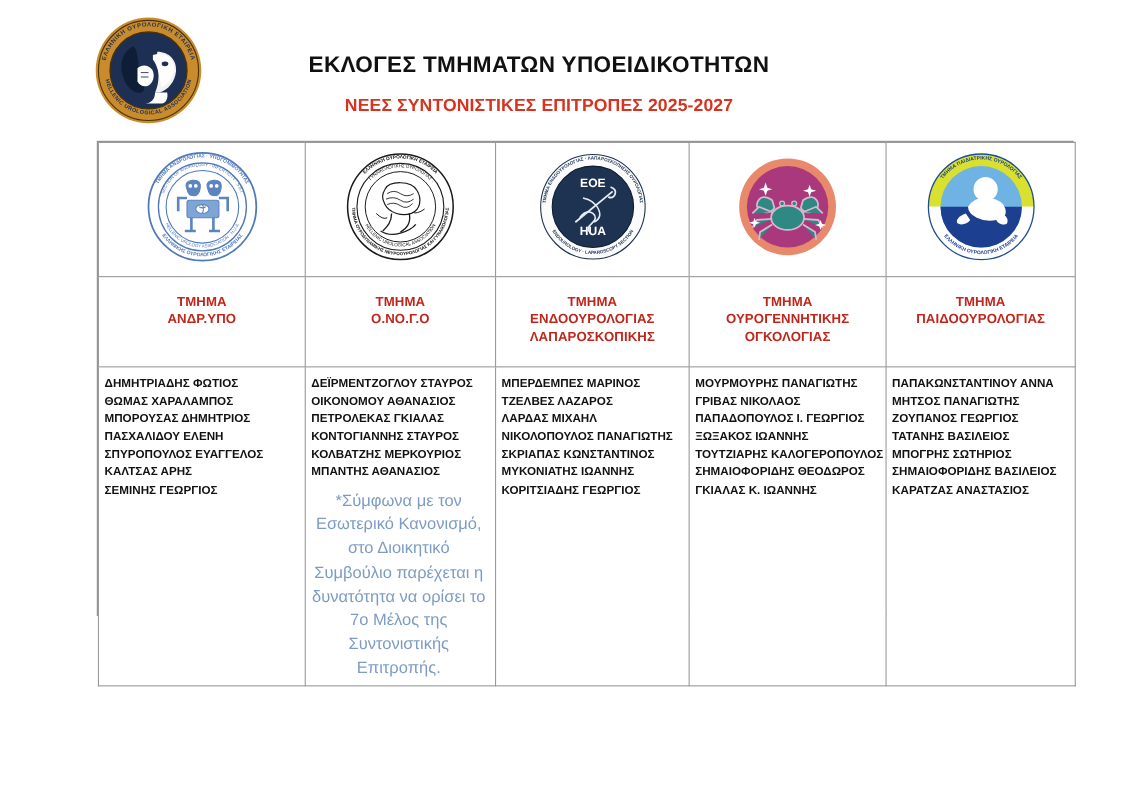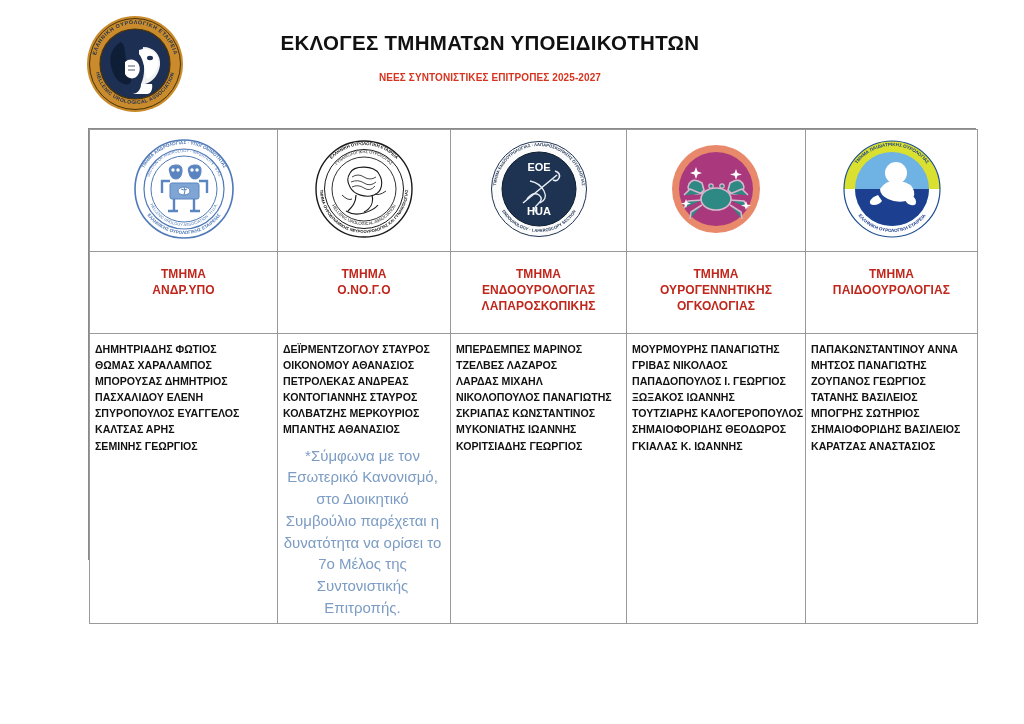--- a/index.html
+++ b/index.html
@@ -13,30 +13,30 @@
 
   
   .header {
     position: absolute; left: 0; top: 0; width: 1024px; height: 128px;
   }
   .brand-logo {
     position: absolute; left: 85px; top: 14px;
     width: 100px; height: 100px;
   }
   .title-block {
-    position: absolute; left: 210px; top: 32px; width: 560px;
+    position: absolute; left: 210px; top: 48px; width: 560px;
     text-align: center;
   }
   .main-title {
     font-size: 20.5px; font-weight: bold; color: #111111;
     letter-spacing: .3px; line-height: 1.1;
   }
   .sub-title {
     margin-top: 17px;
-    font-size: 10px; font-weight: bold; color: #d6341f;
+    font-size: 16px; font-weight: bold; color: #d6341f;
     letter-spacing: .1px;
   }
 
   
   .table-wrap {
     position: absolute; left: 88px; top: 128px;
     width: 888px; height: 432px;
     border: 1.5px solid #8a8a8a;
     background: #fff;
   }
@@ -343,21 +343,21 @@
                 <li>ΣΠΥΡΟΠΟΥΛΟΣ ΕΥΑΓΓΕΛΟΣ</li>
                 <li>ΚΑΛΤΣΑΣ ΑΡΗΣ</li>
                 <li>ΣΕΜΙΝΗΣ ΓΕΩΡΓΙΟΣ</li>
               </ul>
           <div class="footnote"></div>
         </td>
         <td>
           <ul class="name-list">
                 <li>ΔΕΪΡΜΕΝΤΖΟΓΛΟΥ ΣΤΑΥΡΟΣ</li>
                 <li>ΟΙΚΟΝΟΜΟΥ ΑΘΑΝΑΣΙΟΣ</li>
-                <li>ΠΕΤΡΟΛΕΚΑΣ ΑΝΔΡΕΑΣ</li>
+                <li>ΠΕΤΡΟΛΕΚΑΣ ΓΚΙΑΛΑΣ</li>
                 <li>ΚΟΝΤΟΓΙΑΝΝΗΣ ΣΤΑΥΡΟΣ</li>
                 <li>ΚΟΛΒΑΤΖΗΣ ΜΕΡΚΟΥΡΙΟΣ</li>
                 <li>ΜΠΑΝΤΗΣ ΑΘΑΝΑΣΙΟΣ</li>
               </ul>
           <div class="footnote">*Σύμφωνα με τον Εσωτερικό Κανονισμό, στο Διοικητικό Συμβούλιο παρέχεται η δυνατότητα να ορίσει το 7ο Μέλος της Συντονιστικής Επιτροπής.</div>
         </td>
         <td>
           <ul class="name-list">
                 <li>ΜΠΕΡΔΕΜΠΕΣ ΜΑΡΙΝΟΣ</li>
                 <li>ΤΖΕΛΒΕΣ ΛΑΖΑΡΟΣ</li>

